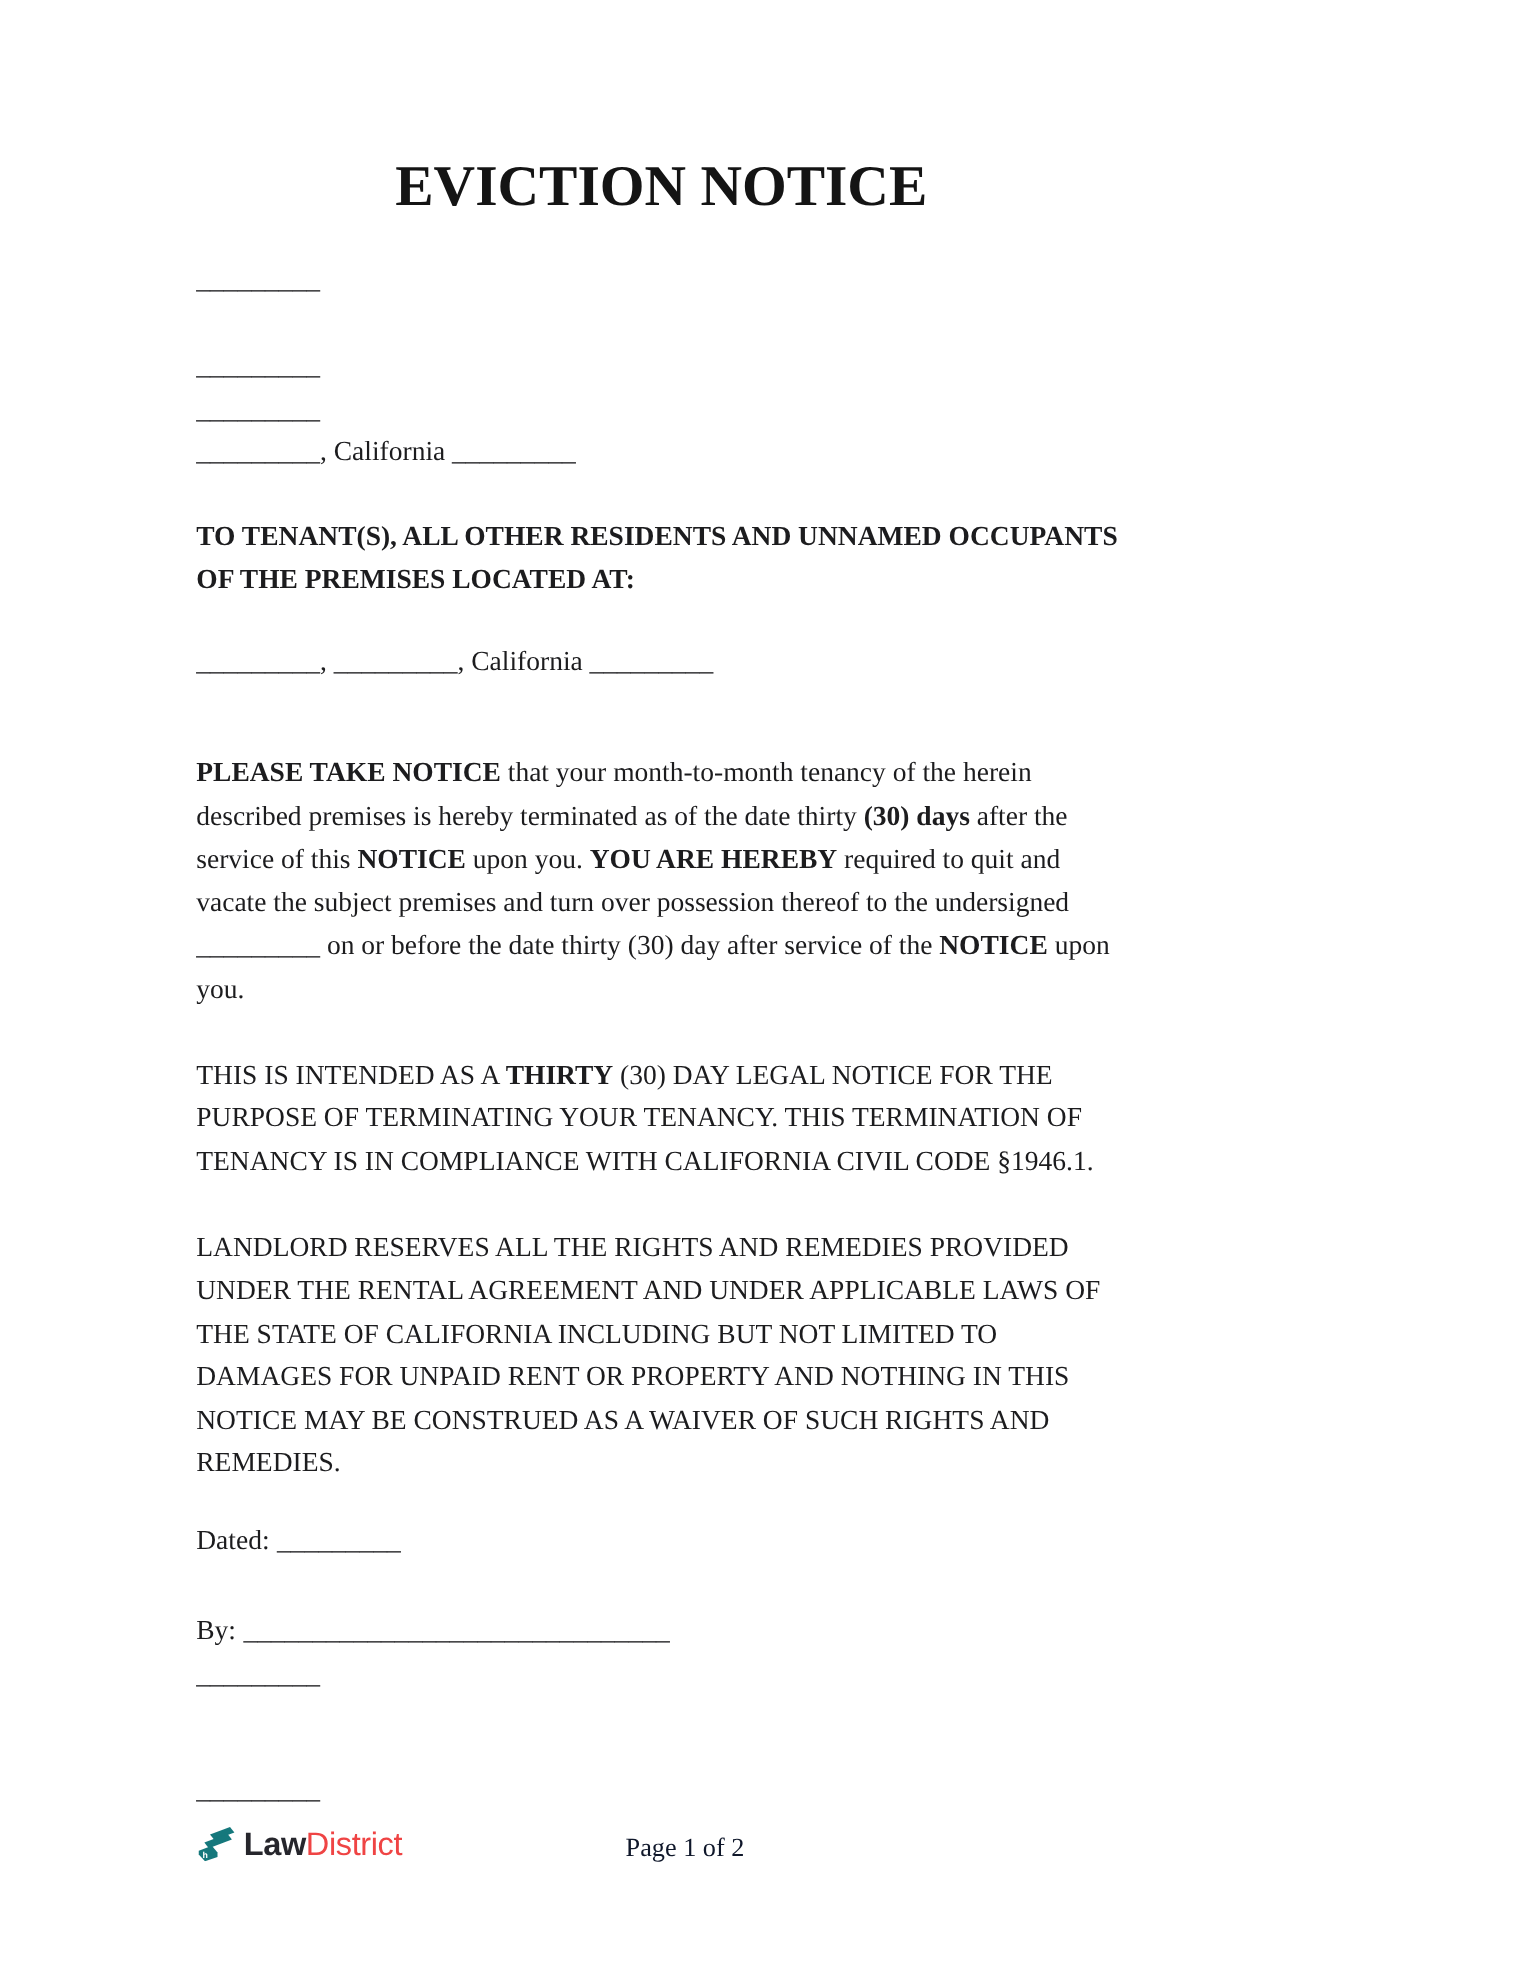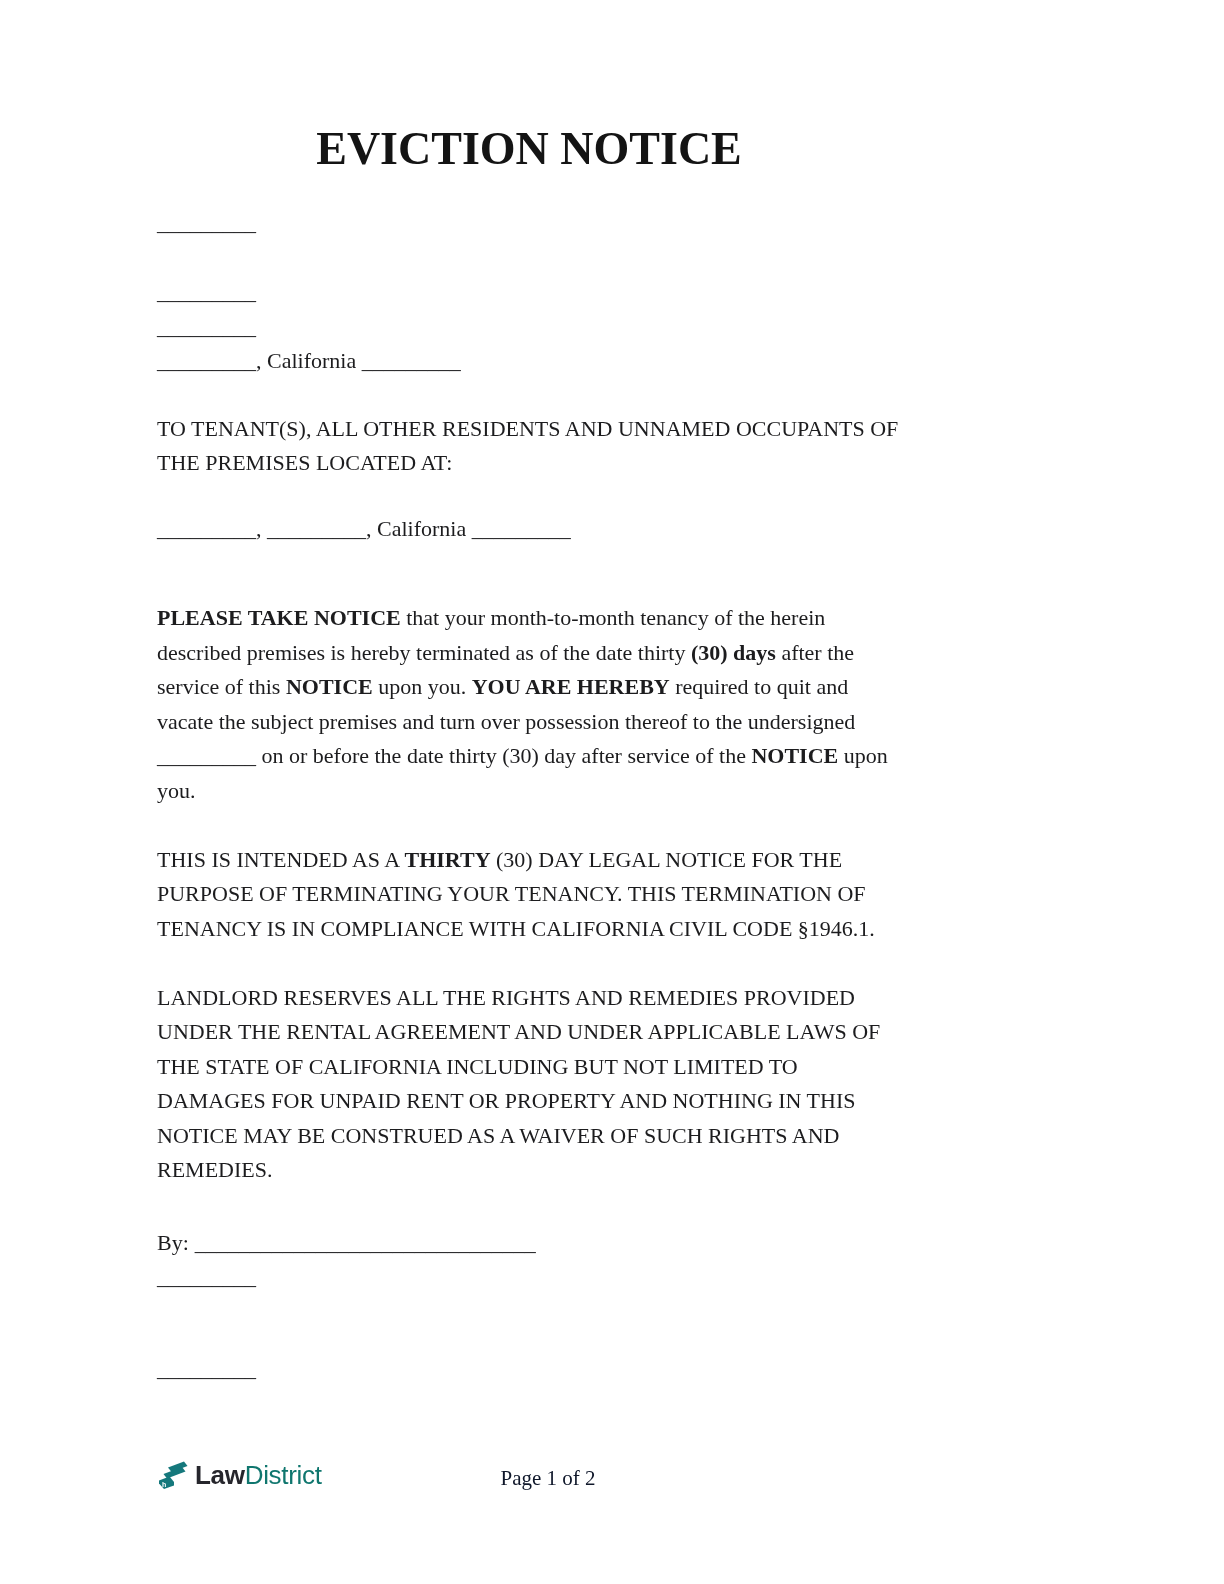--- a/index.html
+++ b/index.html
@@ -13,36 +13,36 @@
     overflow:hidden;
   }
   .content { padding:123px 195px 0 157px; }
   .title {
     margin:0; font-size:46px; line-height:52px;
     font-weight:bold; text-align:center; color:#141414;
   }
   p { margin:0; }
   .addr { margin-top:31px; }
   .spacer { height:34.5px; }
-  .heading { margin-top:33px; font-weight:normal; }
+  .heading { margin-top:33px; font-weight:bold; }
   .premises { margin-top:31px; }
   .p1 { margin-top:55px; }
   .p2 { margin-top:34.5px; }
   .p3 { margin-top:34.5px; }
   .dated { margin-top:27px; }
   .by { margin-top:38px; }
   .contact { margin-top:23px; }
   .b { font-weight:bold; }
   .gap6 { margin-left:6px; }
   .footer { position:absolute; left:0; top:1449px; width:100%; height:46px; }
   .brand { position:absolute; left:158px; bottom:6px; display:flex; align-items:flex-end; gap:7px; }
   .brand svg { display:block; }
   .brand-text { font-family:"Liberation Sans","DejaVu Sans",sans-serif; font-size:26px; line-height:27px; letter-spacing:-0.3px; }
   .law { font-weight:700; color:#26262c; }
-  .district { font-weight:400; color:#0f766e; }
+  .district { font-weight:400; color:#ef4444; }
   .page-num { position:absolute; left:50%; transform:translateX(-50%); top:12px; font-size:21px; color:#0f172a; }
 </style>
 </head>
 <body>
 
 <div class="page">
   <div class="content">
 
     <h1 class="title">EVICTION NOTICE</h1>
 
@@ -57,20 +57,21 @@
     <p class="heading">TO TENANT(S), ALL OTHER RESIDENTS AND UNNAMED OCCUPANTS OF THE PREMISES LOCATED AT:</p>
 
     <p class="premises">_________, _________, California _________</p>
 
     <p class="p1"><span class="b">PLEASE TAKE NOTICE</span><span> that your month-to-month tenancy of the herein described premises is hereby terminated as of the date thirty </span><span class="b">(30) days</span><span> after the service of this </span><span class="b">NOTICE</span><span> upon you. </span><span class="b">YOU ARE HEREBY</span><span> required to quit and vacate the subject premises and turn over possession thereof to the undersigned _________ on or before the date thirty (30) day after service of the </span><span class="b">NOTICE</span><span> upon you.</span></p>
 
     <p class="p2"><span>THIS IS INTENDED AS A </span><span class="b">THIRTY</span><span> (30) DAY LEGAL NOTICE FOR THE PURPOSE OF TERMINATING YOUR TENANCY. THIS TERMINATION OF TENANCY IS IN COMPLIANCE WITH CALIFORNIA CIVIL CODE §1946.1.</span></p>
 
     <p class="p3">LANDLORD RESERVES ALL THE RIGHTS AND REMEDIES PROVIDED UNDER THE RENTAL AGREEMENT AND UNDER APPLICABLE LAWS OF THE STATE OF CALIFORNIA INCLUDING BUT NOT LIMITED TO DAMAGES FOR UNPAID RENT OR PROPERTY AND NOTHING IN THIS NOTICE MAY BE CONSTRUED AS A WAIVER OF SUCH RIGHTS AND REMEDIES.</p>
 
+    <p class="dated"><span>Dated:</span><span class="gap6">_________</span></p>
 
     <p class="by"><span>By:</span><span class="gap6">_______________________________</span><br><span>_________</span></p>
 
     <p class="contact"><br><span>_________</span></p>
 
   </div>
 
   <div class="footer">
     <div class="brand">
       <svg width="30" height="28" viewBox="0 0 30 28" aria-hidden="true">

